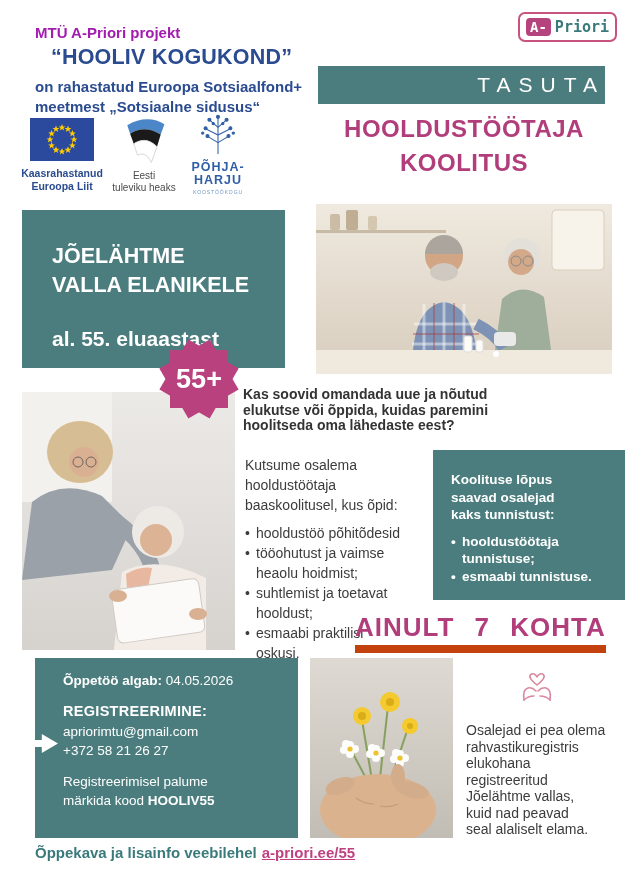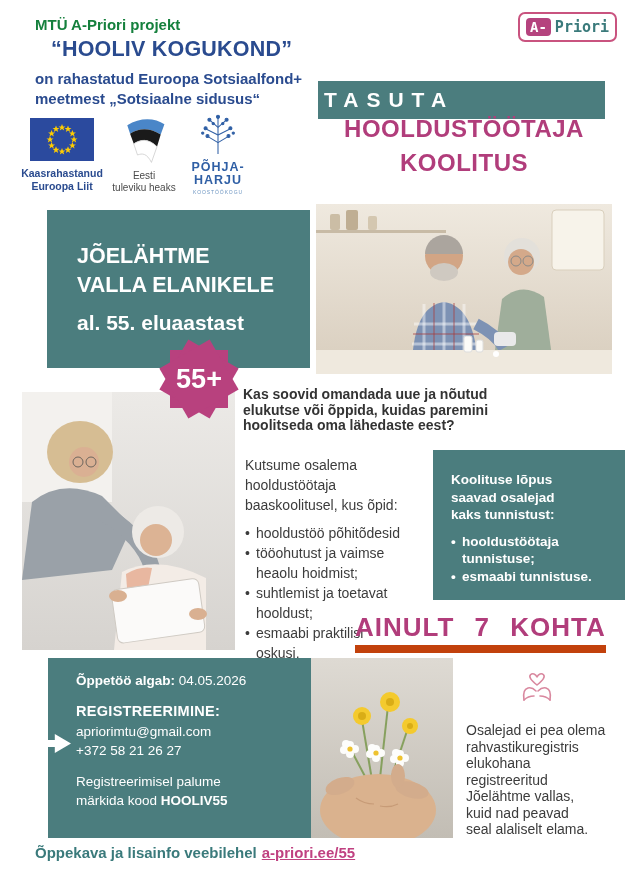--- a/index.html
+++ b/index.html
@@ -2,52 +2,52 @@
 <html><head>
 <meta charset="utf-8">
 <style>
   html,body{margin:0;padding:0;background:#fff;}
   #flyer{position:relative;width:633px;height:875px;background:#fff;overflow:hidden;
          font-family:"Liberation Sans",sans-serif;color:#3c3c3c;}
   .abs{position:absolute;}
 
   
   .hdr{left:35px;top:8px;width:300px;}
-  .hdr-small{font-size:15px;font-weight:600;color:#15803d;margin:8px 0 4px;}
+  .hdr-small{font-size:15px;font-weight:600;color:#a21caf;margin:16px 0 4px;}
   .hdr-big{font-size:21.5px;font-weight:800;color:#2a4b8f;margin:0 16px 7px;letter-spacing:.2px;}
   .hdr-fund{font-size:15px;font-weight:600;color:#2a4b8f;line-height:20px;white-space:pre-line;}
 
   .logo{left:518px;top:12px;height:26px;border:2px solid #c9537f;border-radius:7px;background:#fff;
         display:flex;align-items:center;gap:4px;padding:0 6px;}
   .logo-badge{background:#b5437e;color:#fff;font-family:"DejaVu Sans Mono",monospace;font-weight:bold;
         font-size:14px;border-radius:4px;padding:1px 4px;}
   .logo-name{color:#3a7a7b;font-family:"DejaVu Sans Mono",monospace;font-weight:bold;font-size:15px;}
 
   .tasuta{left:318px;top:66px;width:287px;height:38px;background:#4b7d7e;color:#fff;font-size:21px;
-        font-weight:700;letter-spacing:8px;text-indent:6px;text-align:left;line-height:38px;margin-top:15px;}
+        font-weight:400;letter-spacing:8px;text-indent:6px;text-align:right;line-height:38px;}
   .course-title{left:316px;top:112px;width:296px;text-align:center;color:#b13d7b;font-weight:800;
         font-size:24px;line-height:34px;letter-spacing:.5px;white-space:pre-line;}
 
   
   .eu{left:30px;top:118px;width:64px;height:43px;}
   .eu-cap{left:14px;top:167px;width:96px;text-align:center;font-size:10.5px;font-weight:700;
         color:#2a4b8f;line-height:13px;white-space:pre-line;}
   .ee-flag{left:116px;top:116px;width:56px;height:52px;}
   .ee-cap{left:102px;top:170px;width:84px;text-align:center;font-size:10px;color:#4a4a4a;
         line-height:12px;white-space:pre-line;}
   .ph{left:188px;top:114px;width:60px;text-align:center;}
   .ph-name{font-size:12.5px;font-weight:800;color:#2f5fa5;letter-spacing:1px;line-height:13px;
         white-space:pre-line;margin-top:1px;}
   .ph-sub{font-size:5px;color:#6e96c2;letter-spacing:.9px;margin-top:2px;}
 
   
-  .aud{left:47px;top:210px;width:263px;height:158px;background:#4b7d7e;color:#fff;
+  .aud{left:22px;top:210px;width:263px;height:158px;background:#4b7d7e;color:#fff;
         padding:32px 0 0 30px;box-sizing:border-box;z-index:2;}
   .aud-l12{font-size:21.5px;font-weight:800;line-height:29px;white-space:pre-line;}
-  .aud-l3{font-size:21px;font-weight:700;margin-top:11px;}
+  .aud-l3{font-size:21px;font-weight:700;margin-top:27px;}
   .badge{left:157px;top:337px;width:84px;height:84px;z-index:6;}
   .badge .sq{position:absolute;left:13px;top:13px;width:58px;height:58px;background:#b8417e;}
   .badge .sq2{transform:rotate(30deg);}
   .badge .sq3{transform:rotate(60deg);}
   .badge span{position:absolute;left:0;top:0;width:100%;text-align:center;line-height:84px;
         color:#fff;font-size:27px;font-weight:800;}
 
   
   .photo1{left:316px;top:204px;width:296px;height:170px;}
   .photo2{left:22px;top:392px;width:213px;height:258px;z-index:1;}
@@ -65,21 +65,21 @@
 
   .certs{left:433px;top:450px;width:192px;height:150px;background:#4b7d7e;color:#fff;
         padding:21px 0 0 18px;box-sizing:border-box;font-size:13.5px;font-weight:700;line-height:17.5px;}
   .certs .bullets{margin-top:9px;}
   .certs-intro{white-space:pre-line;}
 
   .slots{left:355px;top:612px;font-size:26px;font-weight:800;color:#b13d7b;letter-spacing:1px;
         word-spacing:12px;border-bottom:8px solid #c2410c;padding-bottom:2px;z-index:3;}
 
   
-  .info{left:48px;top:658px;width:263px;height:180px;background:#4b7d7e;color:#fff;
+  .info{left:35px;top:658px;width:263px;height:180px;background:#4b7d7e;color:#fff;
         box-sizing:border-box;padding:14px 10px 0 28px;font-size:13.5px;z-index:2;}
   .info-row{line-height:18px;}
   .info-row .lbl{font-weight:700;}
   .reg-line{margin-top:13px;font-weight:700;font-size:14.5px;letter-spacing:.3px;}
   .contact{line-height:19px;margin-top:3px;}
   .note{margin-top:12px;line-height:19px;}
   .reg-arrow{position:absolute;left:-13px;top:76px;width:36px;height:19px;background:#fff;
         clip-path:polygon(0 32%,55% 32%,55% 0,100% 50%,55% 100%,55% 68%,0 68%);}
 
   .care-icon{left:517px;top:669px;width:40px;height:36px;}

